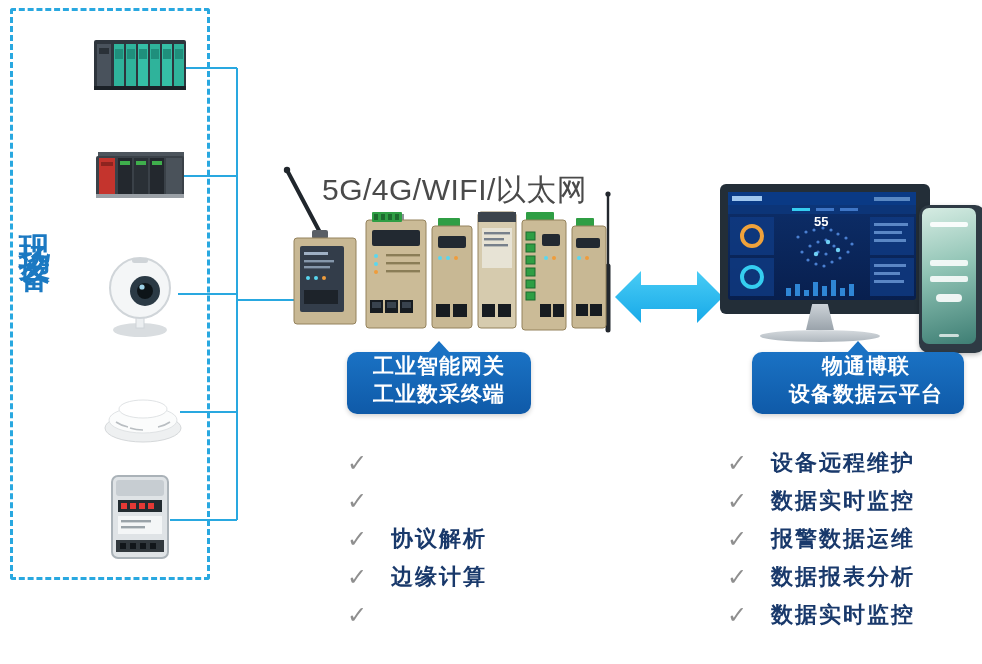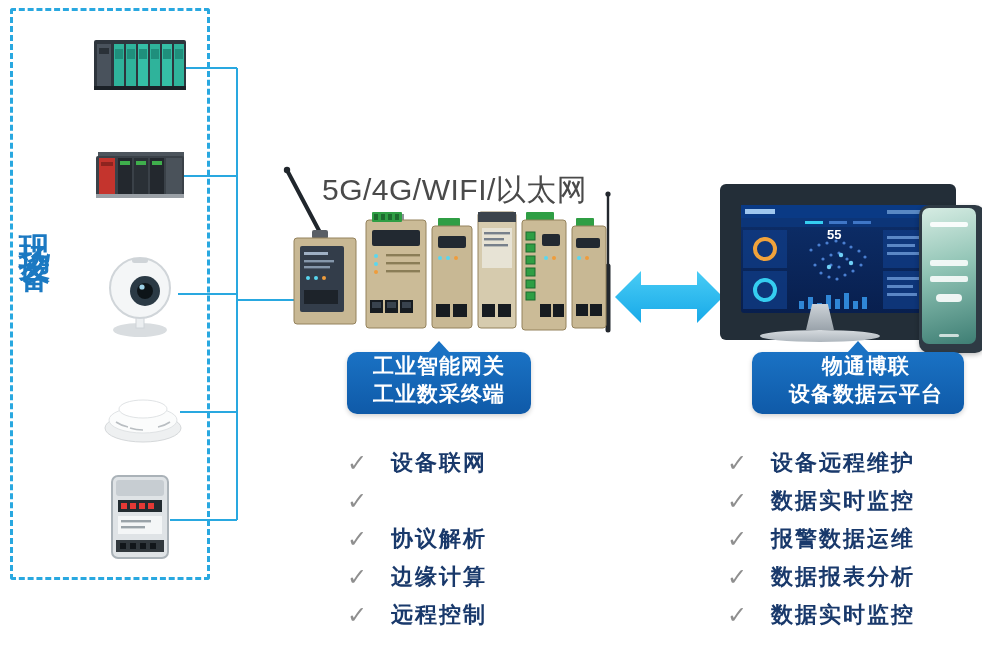--- a/index.html
+++ b/index.html
@@ -30,21 +30,21 @@
 
   .feature-list{position:absolute;display:flex;flex-direction:column;gap:13px;}
   .gateway-list{left:347px;top:450px;}
   .cloud-list{left:727px;top:450px;}
   .feature-item{display:flex;align-items:center;gap:20px;height:25px;}
   .check{color:#8f8f8f;font-size:24px;font-weight:bold;width:24px;line-height:25px;}
   .feature-text{color:#19396b;font-size:22px;font-weight:bold;letter-spacing:2px;}
 
   .monitor{position:absolute;left:720px;top:184px;width:200px;height:164px;}
   .monitor-frame{position:absolute;left:0;top:0;width:194px;height:114px;background:#232e38;
-                 border-radius:6px;padding:21px;}
+                 border-radius:6px;padding:8px;}
   .monitor-neck{position:absolute;left:86px;top:120px;width:28px;height:26px;
                 background:linear-gradient(180deg,#cdd3d8,#9aa3ab);
                 clip-path:polygon(22% 0,78% 0,100% 100%,0 100%);}
   .monitor-base{position:absolute;left:40px;top:146px;width:120px;height:12px;
                 background:linear-gradient(180deg,#d5dade,#aeb6bd);border-radius:50%;}
 
   .phone{position:absolute;left:919px;top:205px;width:60px;height:142px;background:#2e3a44;
          border-radius:10px;padding:3px;box-shadow:0 2px 5px rgba(0,0,0,.25);}
   .phone-screen{position:relative;width:54px;height:136px;border-radius:7px;overflow:hidden;
          background:linear-gradient(165deg,#d6ece3 0%,#8fc3b4 45%,#3e7e74 100%);}
@@ -224,36 +224,34 @@
   </svg>
 
   <div class="bubble gateway-bubble">
     <span>工业智能网关</span>
     <span>工业数采终端</span>
   </div>
 
   <div class="feature-list gateway-list">
     <div class="feature-item">
       <span class="check">✓</span>
-      <span class="feature-text">设备联网</span>
     </div>
     <div class="feature-item">
       <span class="check">✓</span>
     </div>
     <div class="feature-item">
       <span class="check">✓</span>
       <span class="feature-text">协议解析</span>
     </div>
     <div class="feature-item">
       <span class="check">✓</span>
       <span class="feature-text">边缘计算</span>
     </div>
     <div class="feature-item">
       <span class="check">✓</span>
-      <span class="feature-text">远程控制</span>
     </div>
   </div>
 
   <svg class="abs" style="left:610px;top:266px" width="118" height="64">
     <defs>
       <linearGradient id="agrad" x1="0" y1="0" x2="0" y2="1">
         <stop offset="0" stop-color="#49ccf5"></stop>
           <stop offset="1" stop-color="#17a9e8"></stop>
       </linearGradient>
     </defs>

